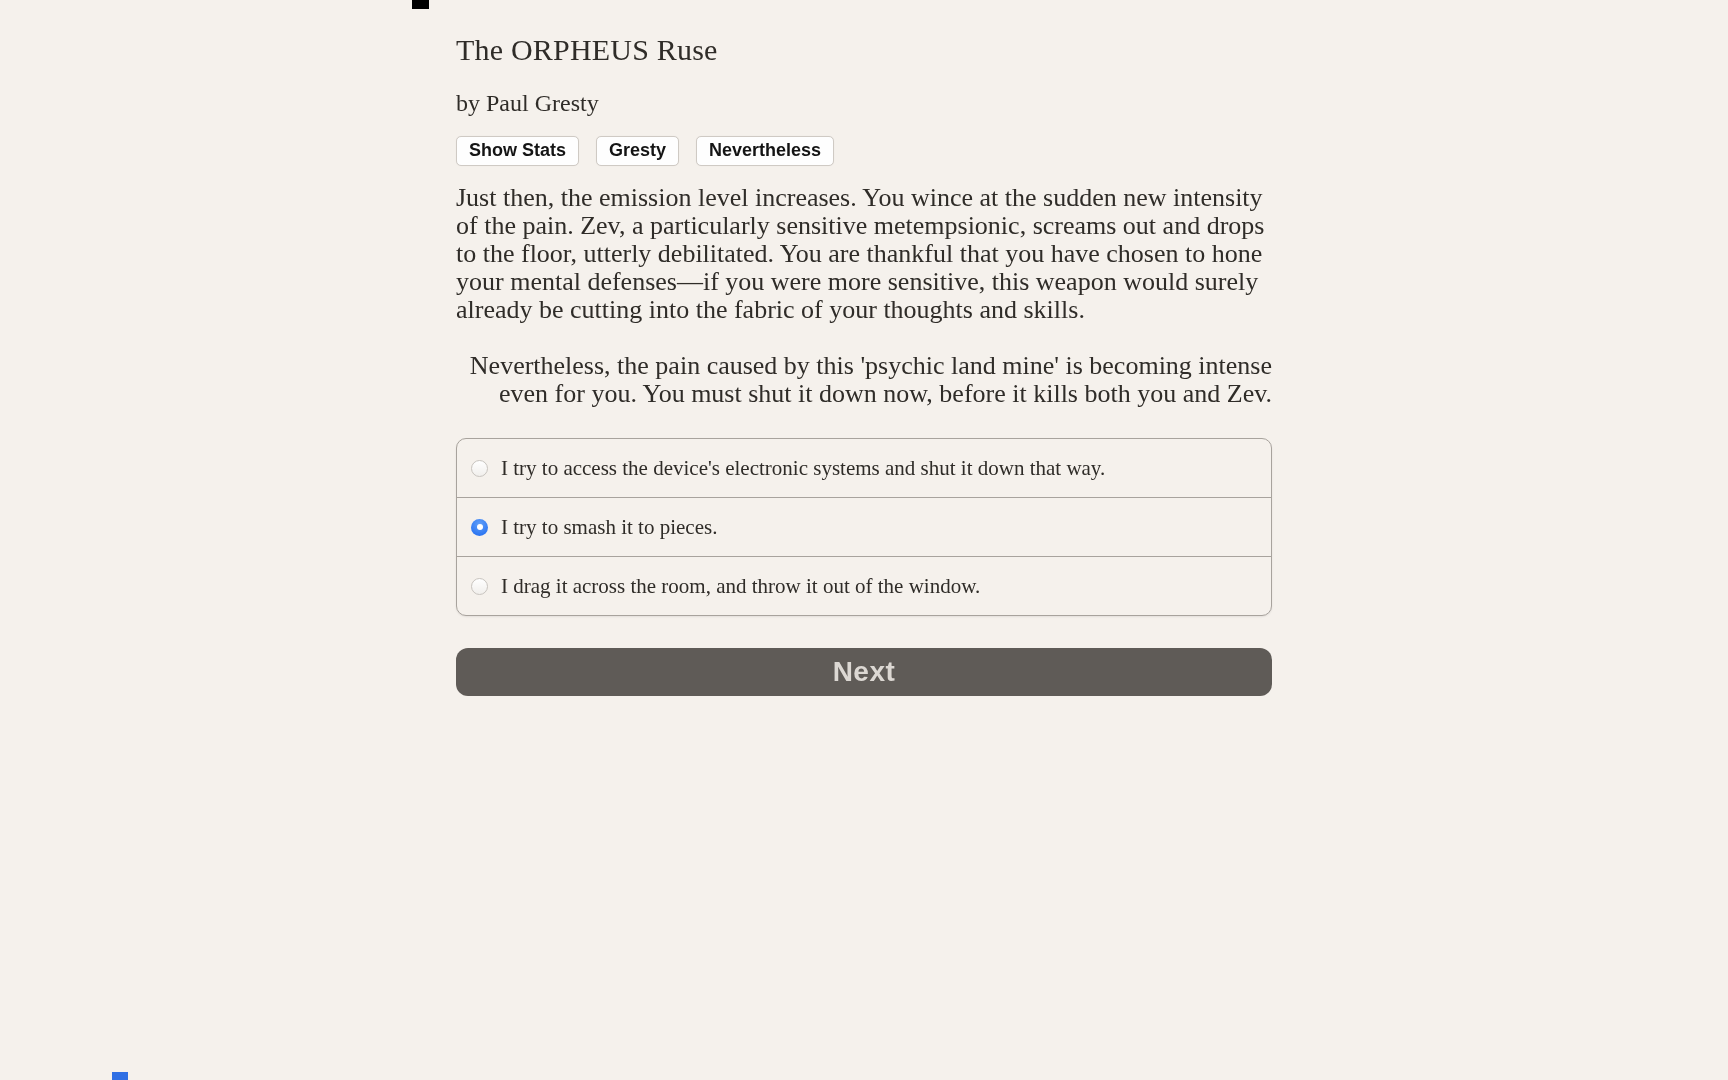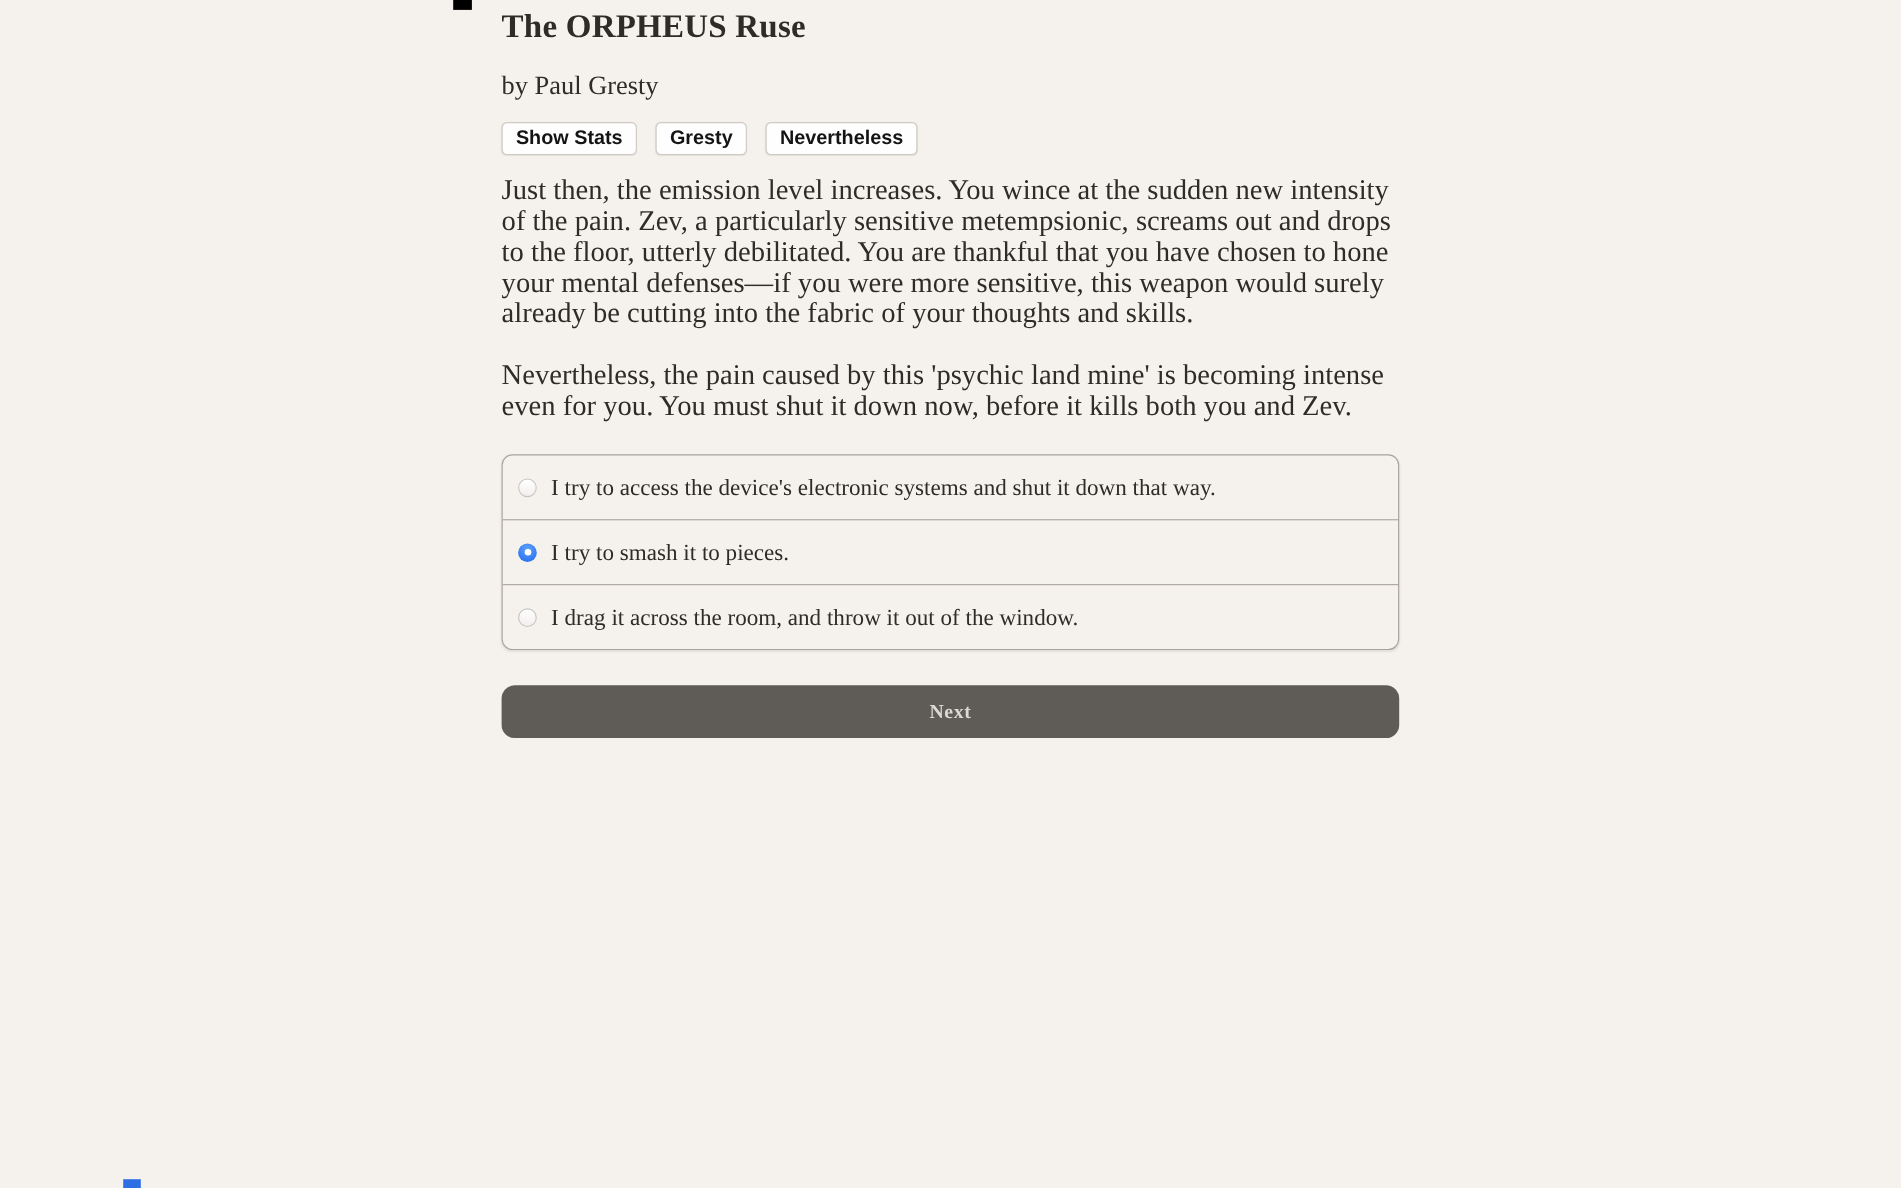--- a/index.html
+++ b/index.html
@@ -31,23 +31,23 @@
     height: 8px;
     background: #2f6fe4;
   }
   .content {
     position: absolute;
     left: 456px;
     top: 0;
     width: 816px;
   }
   .page-title {
-    margin: 7px 0 0 0;
+    margin: 32px 0 0 0;
     font-size: 30px;
-    font-weight: 700;
+    font-weight: 400;
     line-height: 36px;
     letter-spacing: 0.2px;
   }
   .byline {
     margin-top: 22px;
     font-size: 24px;
     line-height: 26px;
   }
   .toolbar {
     margin-top: 20px;
@@ -67,20 +67,21 @@
     cursor: pointer;
     box-shadow: 0 0 1px rgba(0,0,0,0.08);
   }
   .story-p {
     font-size: 26px;
     line-height: 28px;
     margin: 18px 0 0 0;
   }
   .story-p + .story-p {
     margin-top: 28px;
+    text-align: right;
   }
   .choices {
     margin-top: 30px;
     border: 1px solid #a8a39d;
     border-radius: 10px;
     box-shadow: 0 1px 2px rgba(0,0,0,0.08);
     background: #f5f1ec;
   }
   .choice-row {
     display: flex;
@@ -122,22 +123,22 @@
     line-height: 28px;
   }
   .next-btn {
     display: block;
     width: 100%;
     height: 48px;
     margin-top: 32px;
     background: #5f5b57;
     border: none;
     border-radius: 12px;
-    font-family: Liberation Serif, serif;
-    font-size: 18px;
+    font-family: Liberation Sans, sans-serif;
+    font-size: 28px;
     font-weight: 700;
     color: #dcd8d3;
     letter-spacing: 0.5px;
     cursor: pointer;
   }
 </style>
 </head>
 <body>
 
 <div class="screen">

